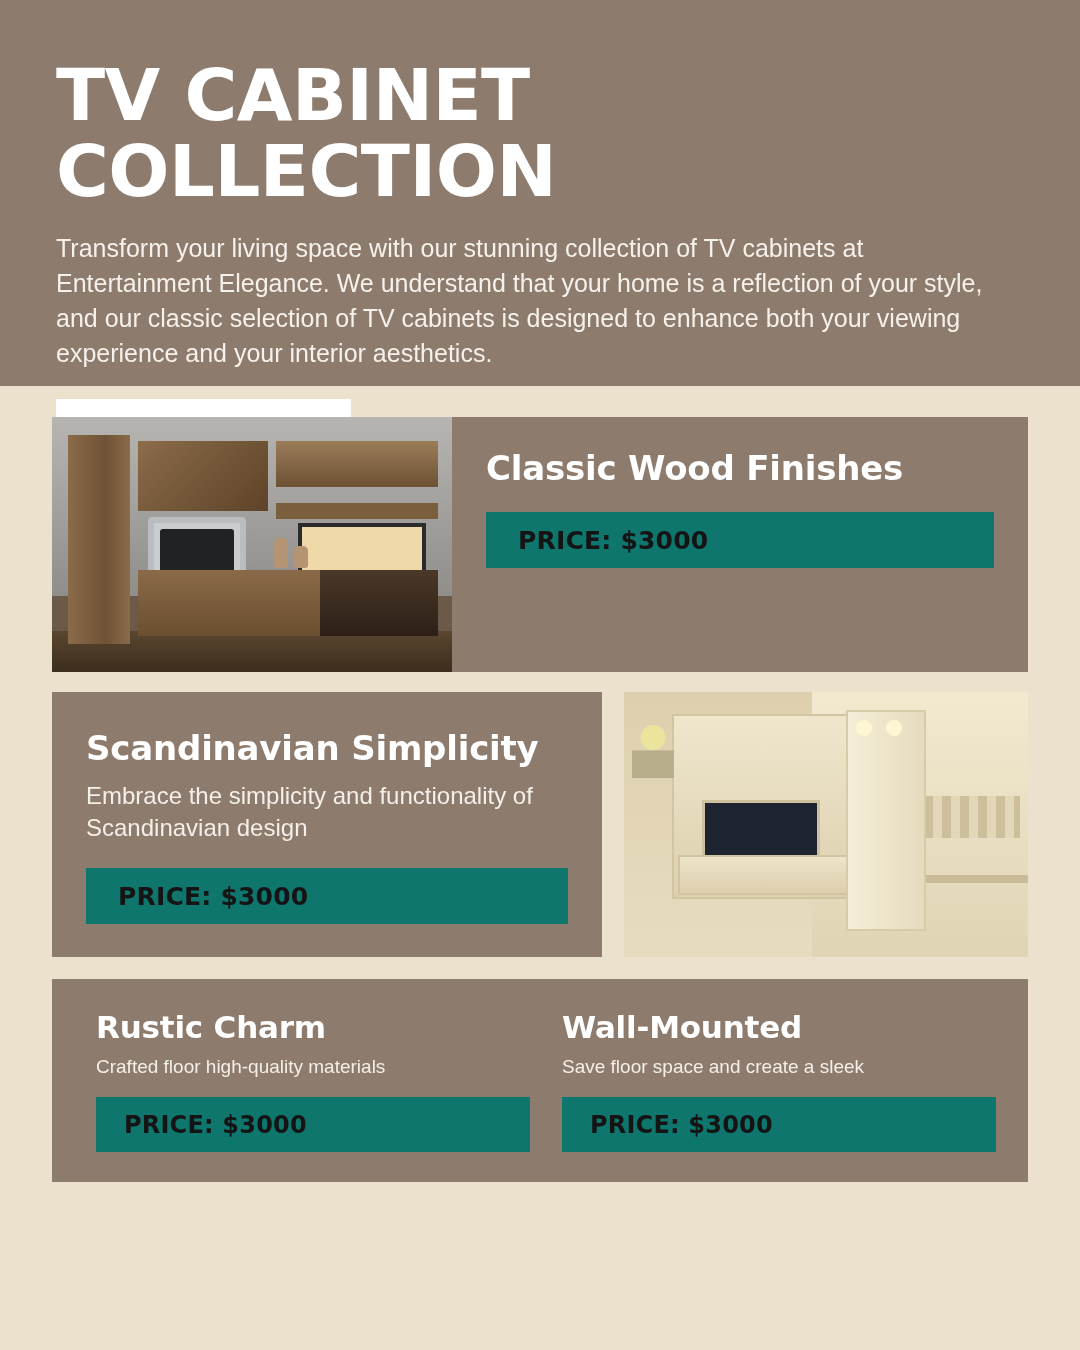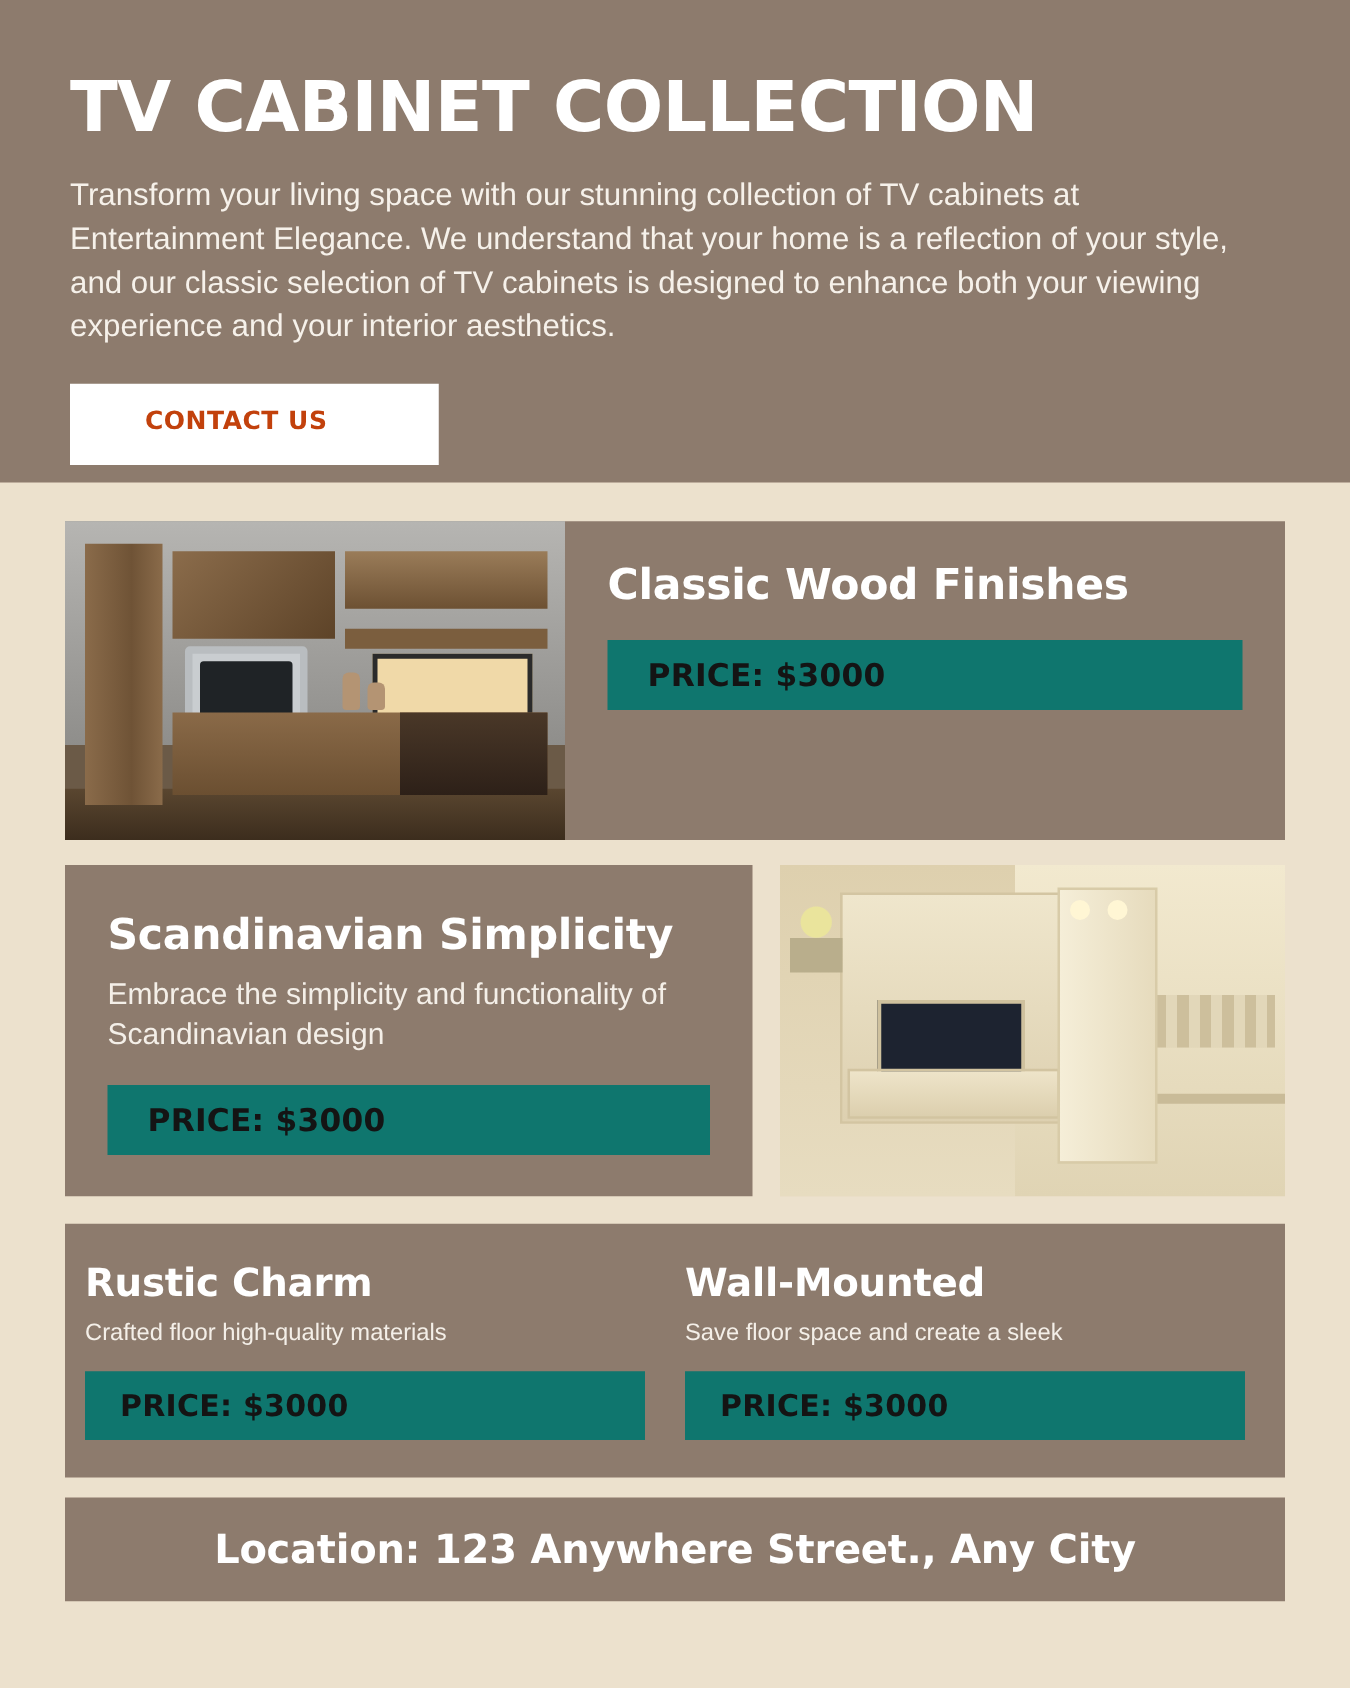--- a/index.html
+++ b/index.html
@@ -13,21 +13,21 @@
 
   
   .header {
     background:#8d7b6d;
     padding:58px 56px 34px 56px;
     height:386px;
   }
   .header h1 {
     font-family:"DejaVu Sans", sans-serif;
     font-weight:bold;
-    font-size:56px;
+    font-size:72px;
     letter-spacing:-0.5px;
     color:#ffffff;
     line-height:1.05;
     text-transform:uppercase;
   }
   .header p {
     margin-top:22px;
     font-size:25px;
     line-height:1.4;
     color:#f6f1ea;
@@ -106,21 +106,21 @@
     flex:1;
     padding:36px 34px 0 34px;
   }
   .row2 .img-box { width:404px; height:265px; }
   .row2 .price { margin-top:24px; width:100%; }
 
   
   .row3 {
     margin-top:22px;
     display:flex;
-    padding:30px 32px 30px 16px;
+    padding:30px 32px 30px 44px;
     gap:32px;
   }
   .row3 .col { flex:1; }
   .row3 .card-title { font-size:31px; }
   .row3 .card-desc { font-size:19px; margin-top:9px; }
   .row3 .price { margin-top:18px; width:100%; font-size:24px; padding-left:28px; }
 
   
   .footer {
     margin-top:16px;
@@ -295,15 +295,14 @@
       <div class="card-desc">Crafted floor high-quality materials</div>
       <div class="price">PRICE: $3000</div>
     </div>
     <div class="col">
       <div class="card-title">Wall-Mounted</div>
       <div class="card-desc">Save floor space and create a sleek</div>
       <div class="price">PRICE: $3000</div>
     </div>
   </div>
 
-  <div class="card footer">Location: 123 Anywhere Street., Any City</div>
 
 </div>
 
 </body></html>

